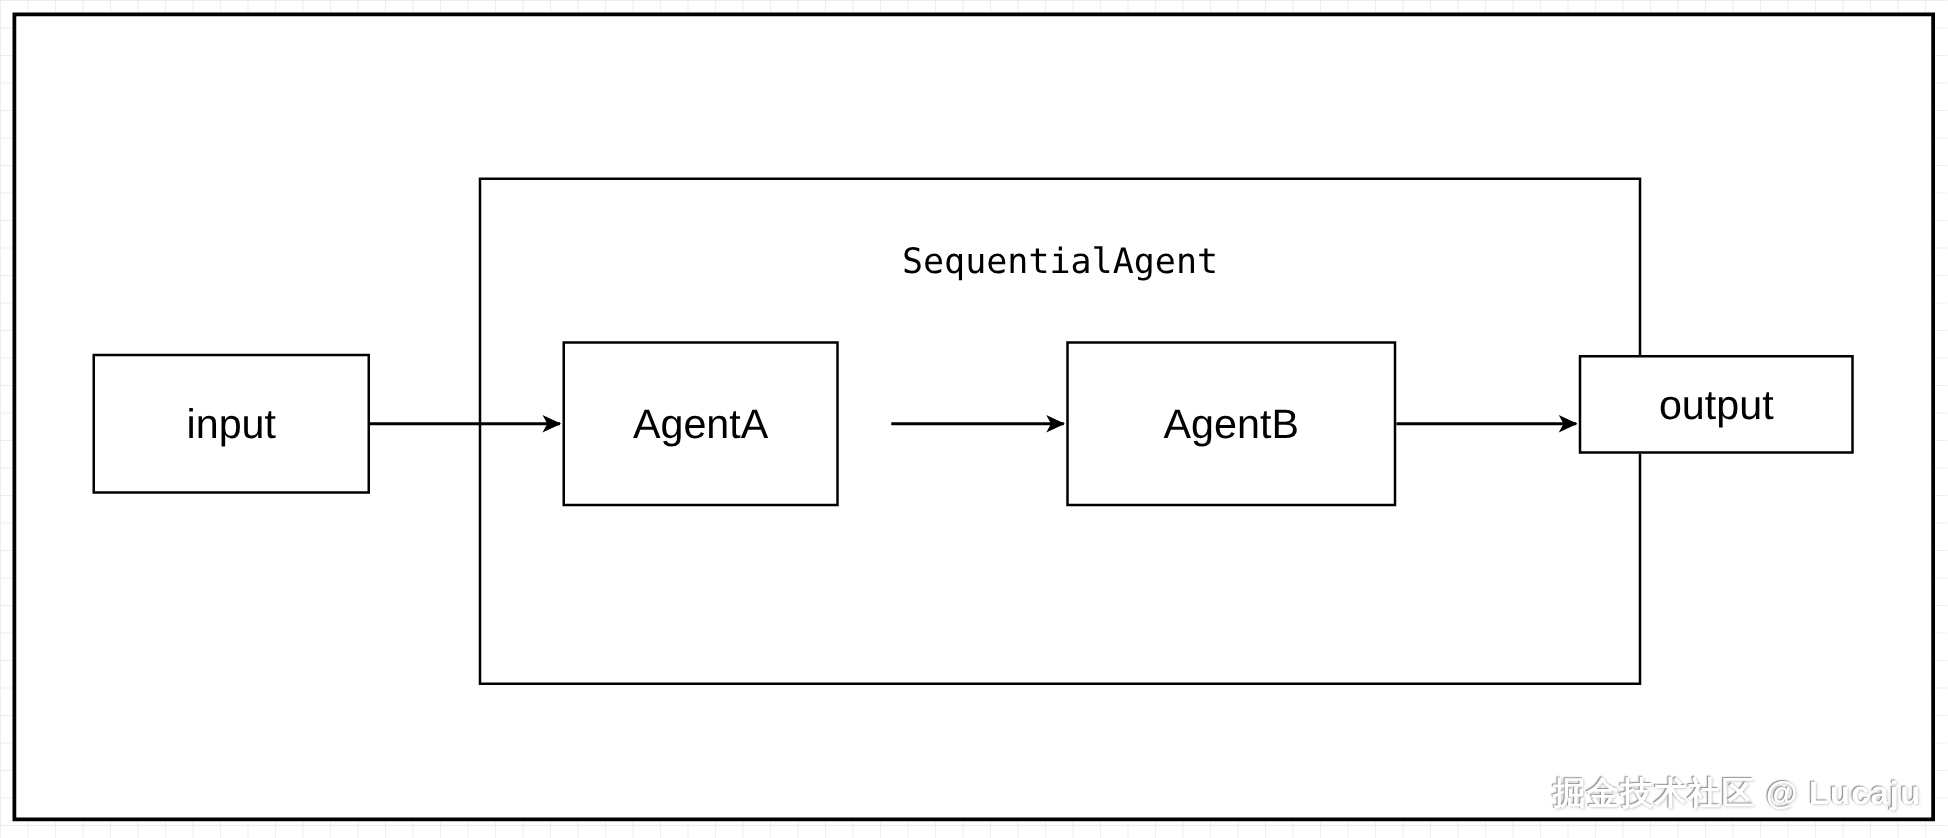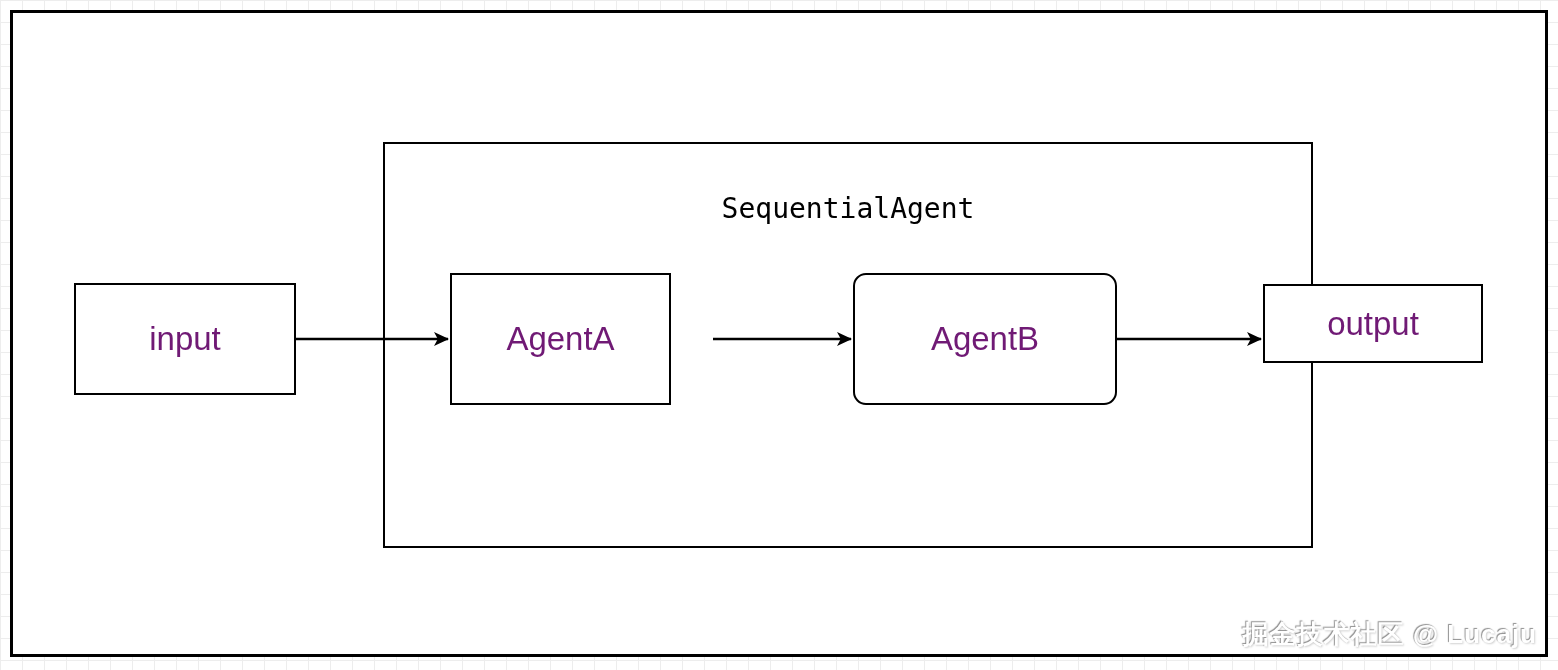--- a/index.html
+++ b/index.html
@@ -40,27 +40,27 @@
 
   .node {
     position: absolute;
     box-sizing: border-box;
     border: 2.5px solid #000000;
     background: #ffffff;
     display: flex;
     align-items: center;
     justify-content: center;
     font-size: 33px;
-    color: #701a75;
+    color: #000000;
     white-space: nowrap;
   }
 
   .node-input  { left: 61px;   top: 270px; width: 222px; height: 112px; }
   .node-agenta { left: 437px;  top: 260px; width: 221px; height: 132px; }
-  .node-agentb { left: 840px;  top: 260px; width: 264px; height: 132px; border-radius: 13px; }
+  .node-agentb { left: 840px;  top: 260px; width: 264px; height: 132px; }
   .node-output { left: 1250px; top: 271px; width: 220px; height: 79px; }
 
   .group {
     position: absolute;
     left: 370px;
     top: 129px;
     width: 930px;
     height: 406px;
     box-sizing: border-box;
     border: 2px solid #000000;

